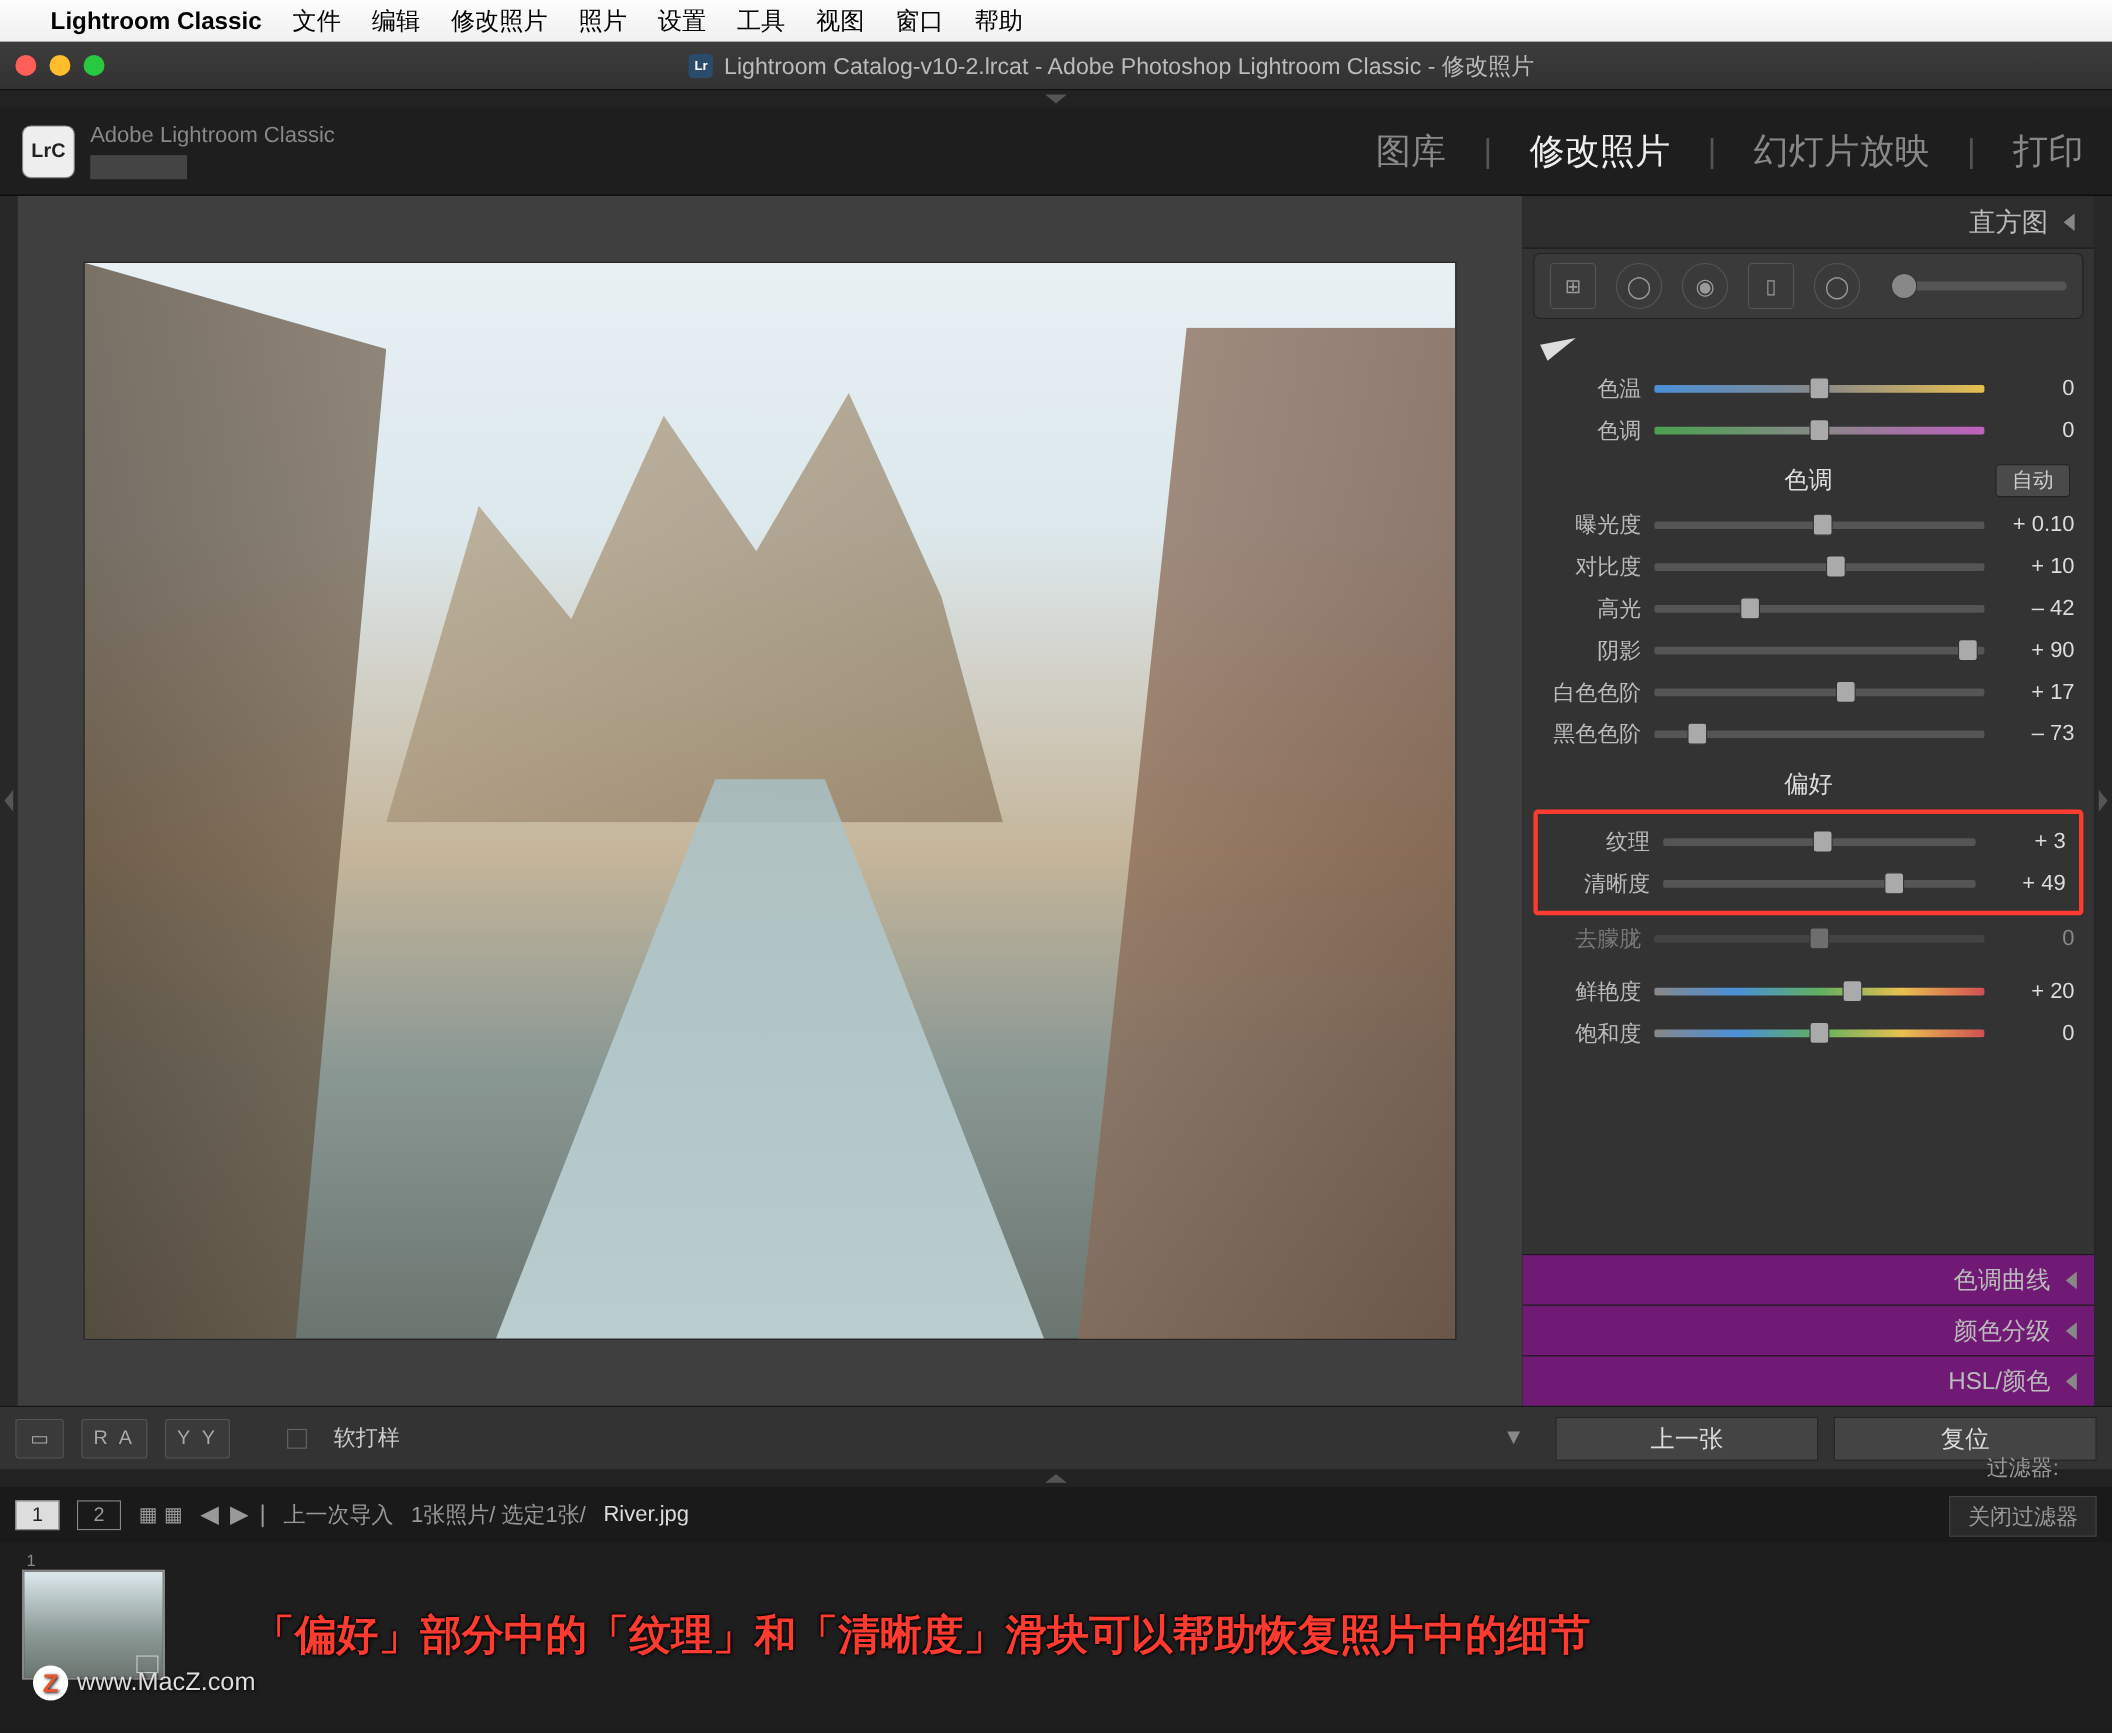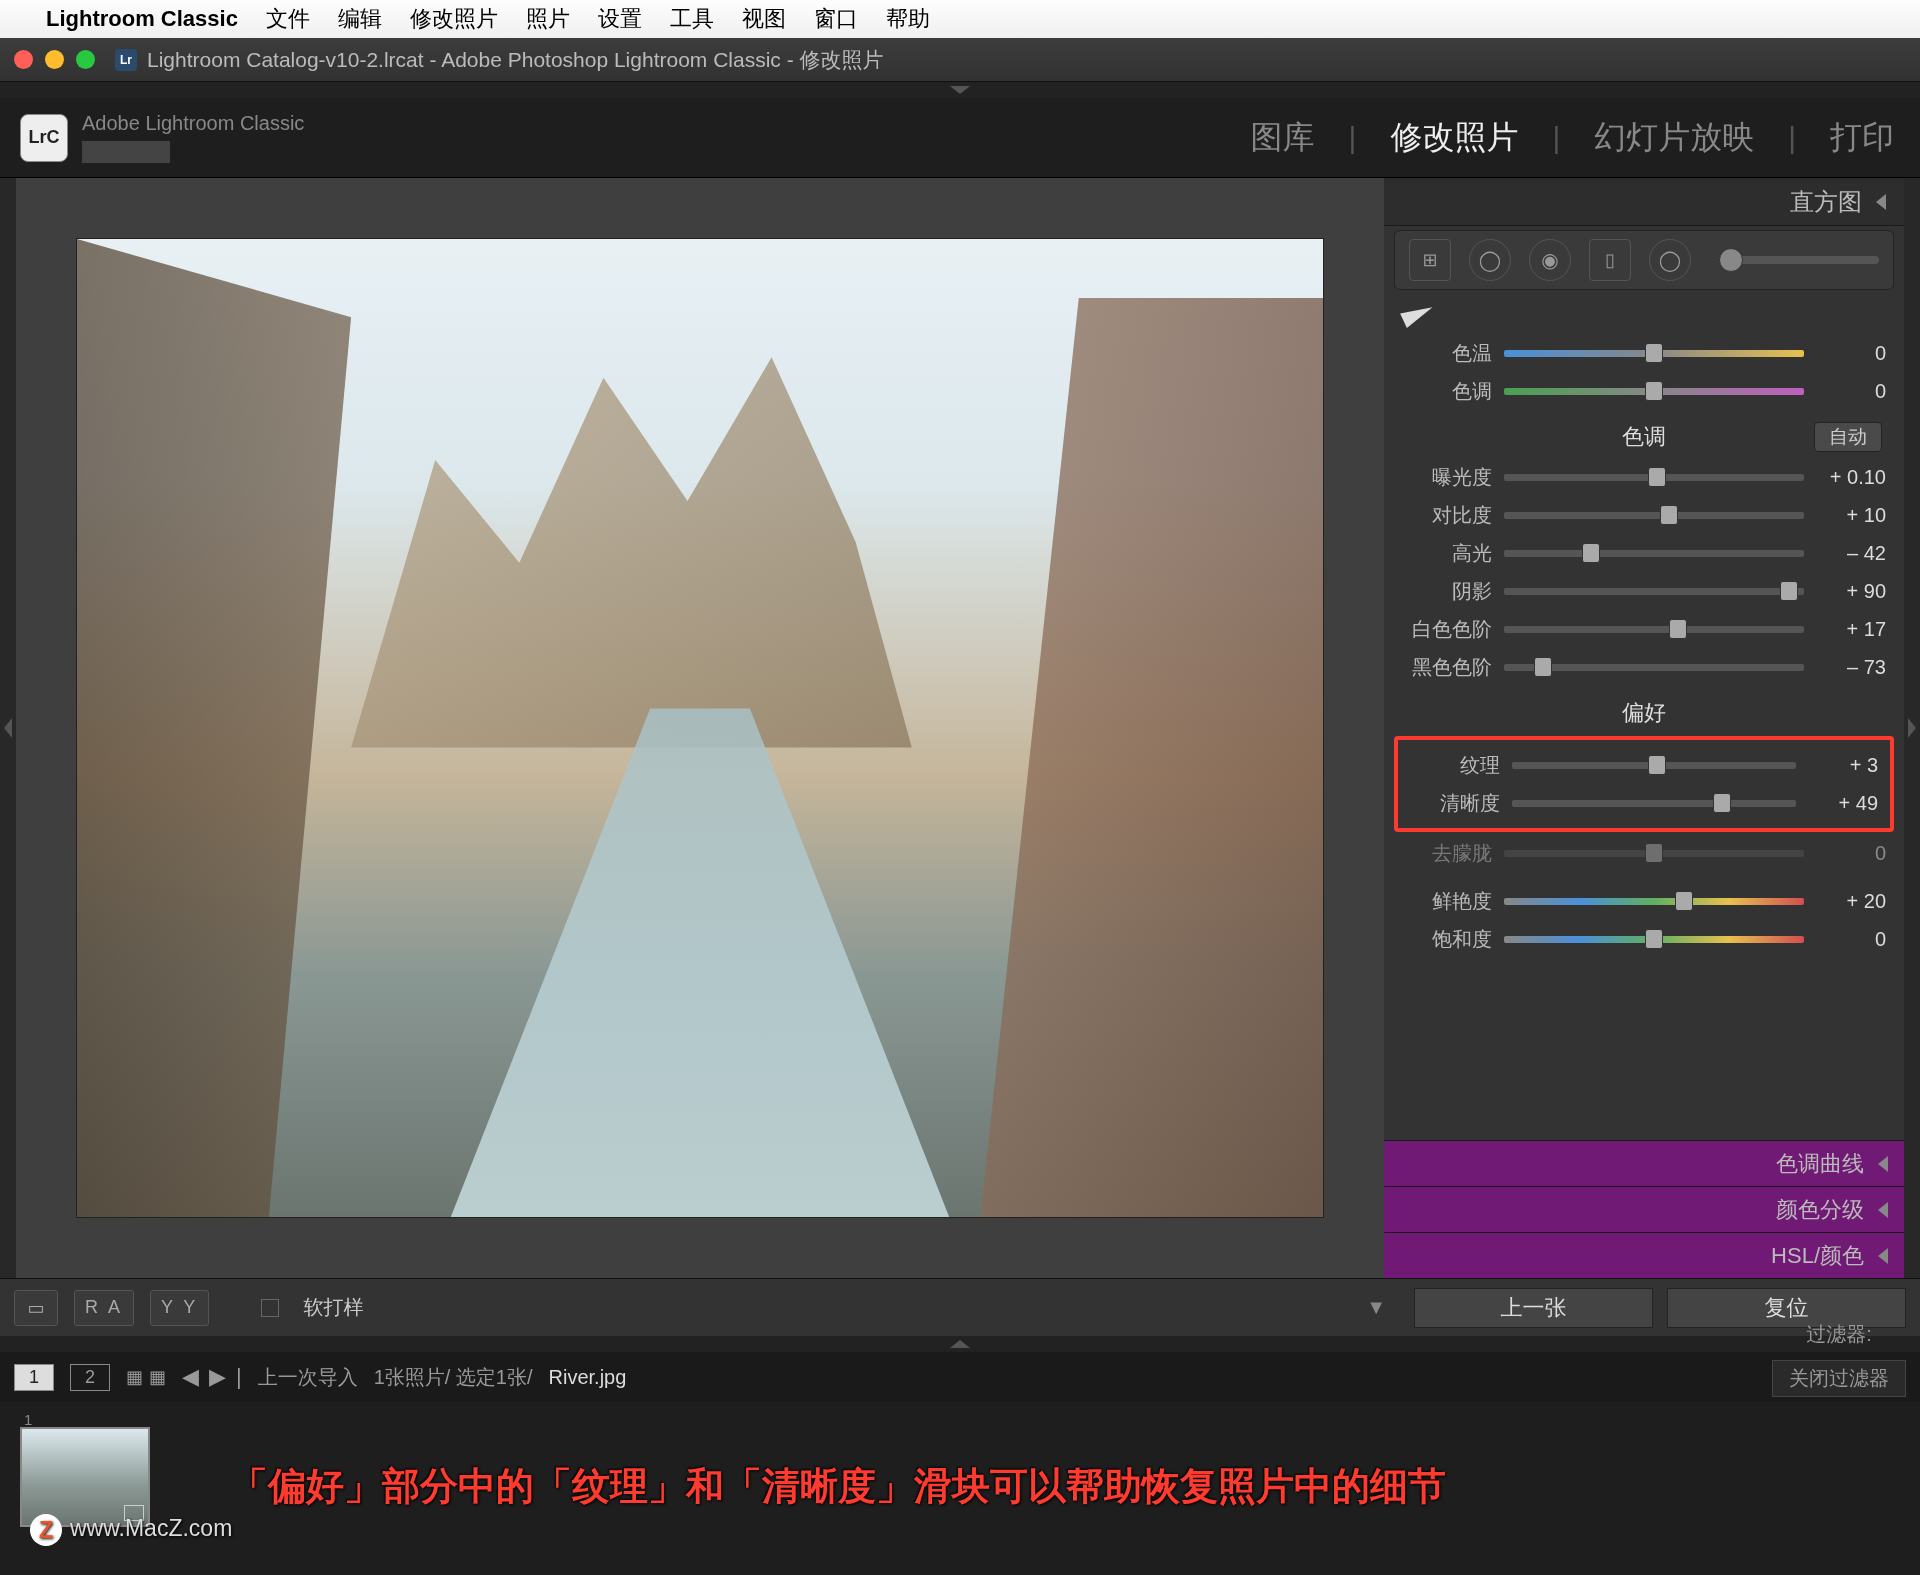--- a/index.html
+++ b/index.html
@@ -6,21 +6,21 @@
 body{background:#1a1a1a;color:#ccc;width:1920px;height:1575px;overflow:hidden;font-size:20px;}
 .mac-menubar{height:38px;background:linear-gradient(#fdfdfd,#f0f0f0);display:flex;align-items:center;padding:0 18px;color:#000;font-size:22px;gap:28px;}
 .apple-logo{font-size:26px;}
 .mac-menubar .app-name{font-weight:600;}
 .titlebar{height:44px;background:linear-gradient(#3c3c3c,#323232);display:flex;align-items:center;padding:0 14px;color:#bbb;font-size:21px;border-bottom:1px solid #111;}
 .traffic{display:flex;gap:12px;margin-right:20px;}
 .tl{width:19px;height:19px;border-radius:50%;}
 .tl.r{background:#ff5f57;}
 .tl.y{background:#ffbd2e;}
 .tl.g{background:#28c940;}
-.titlebar .title{flex:1;text-align:center;display:flex;align-items:center;gap:10px;}
+.titlebar .title{flex:1;text-align:center;display:flex;align-items:center;justify-content:center;gap:10px;}
 .title-icon{width:22px;height:22px;background:#2a4b6b;border-radius:4px;display:flex;align-items:center;justify-content:center;color:#fff;font-size:12px;font-weight:bold;}
 .top-expand{height:16px;background:#222;display:flex;align-items:center;justify-content:center;}
 .top-expand-tri{width:0;height:0;border-left:10px solid transparent;border-right:10px solid transparent;border-top:8px solid #555;}
 .app-header{height:80px;background:#1e1e1e;display:flex;align-items:center;padding:0 20px;border-bottom:1px solid #000;}
 .lrc-icon{width:48px;height:48px;background:#eee;border-radius:8px;display:flex;align-items:center;justify-content:center;color:#222;font-weight:bold;font-size:18px;border:1px solid #888;}
 .lrc-label{margin-left:14px;color:#888;font-size:20px;}
 .lrc-sub{width:88px;height:22px;background:#444;margin-left:14px;margin-top:6px;}
 .module-nav{margin-left:auto;display:flex;gap:22px;align-items:center;font-size:32px;}
 .module-nav span{color:#888;cursor:pointer;padding:0 6px;}
 .module-nav span.active{color:#eee;}

